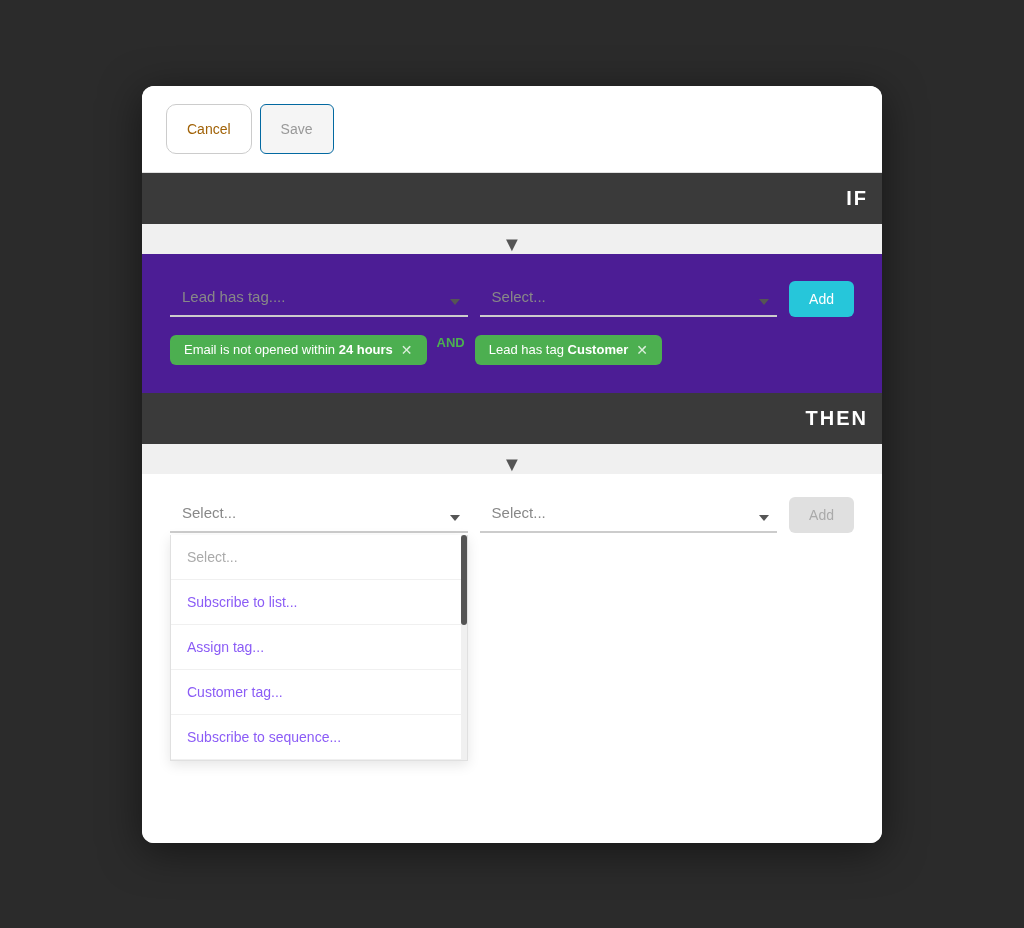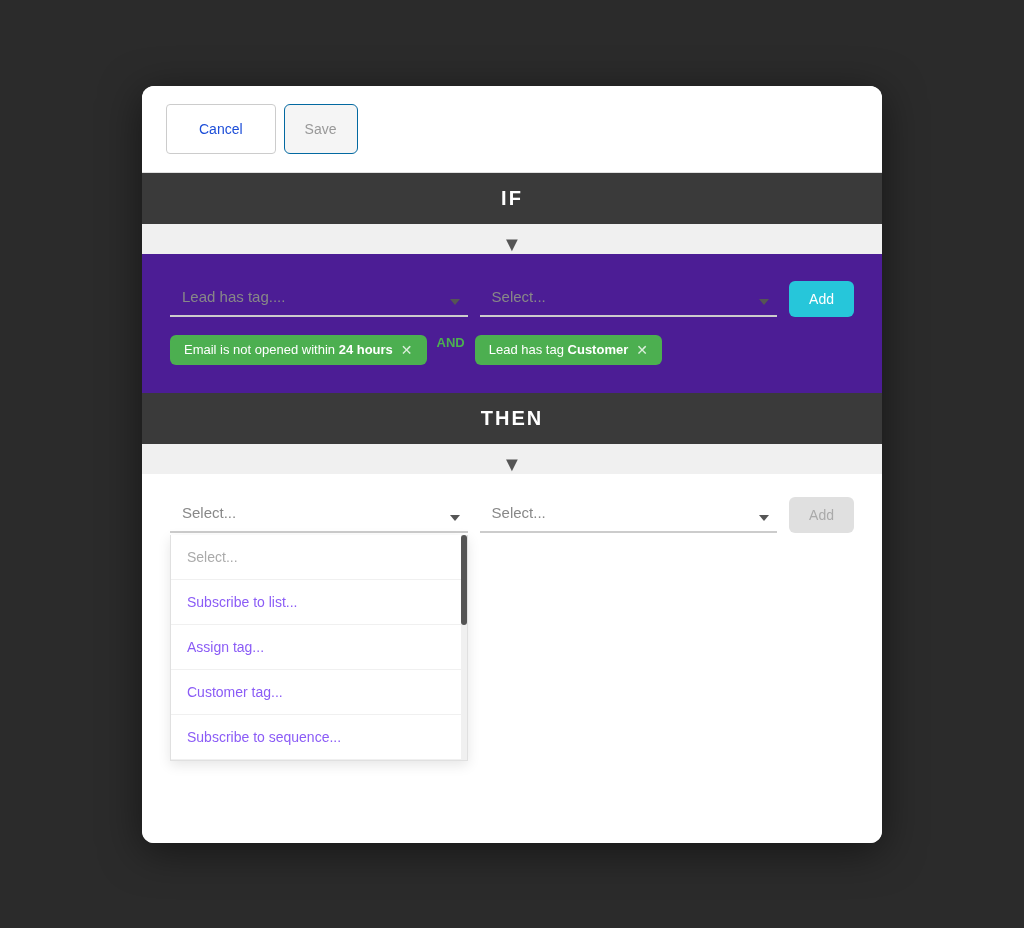--- a/index.html
+++ b/index.html
@@ -29,41 +29,41 @@
     .modal-title {
       font-size: 22px;
       font-weight: 700;
       color: #222;
     }
     .header-buttons {
       display: flex;
       gap: 8px;
     }
     .btn-cancel {
-      padding: 8px 32px;
+      padding: 8px 20px;
       border: 1px solid #ccc;
       background: #fff;
-      border-radius: 4px;
-      font-size: 14px;
-      color: #1d4ed8;
+      border-radius: 10px;
+      font-size: 14px;
+      color: #a16207;
       cursor: pointer;
     }
     .btn-save {
       padding: 16px 20px;
       border: 1px solid #0369a1;
       background: #f5f5f5;
       border-radius: 6px;
       font-size: 14px;
       color: #999;
       cursor: pointer;
     }
 
     .section-header {
       background: #3a3a3a;
-      text-align: center;
+      text-align: right;
       padding: 14px;
       color: #fff;
       font-size: 20px;
       font-weight: 700;
       letter-spacing: 2px;
     }
     .section-arrow {
       text-align: center;
       padding: 10px 0 0 0;
       font-size: 20px;

